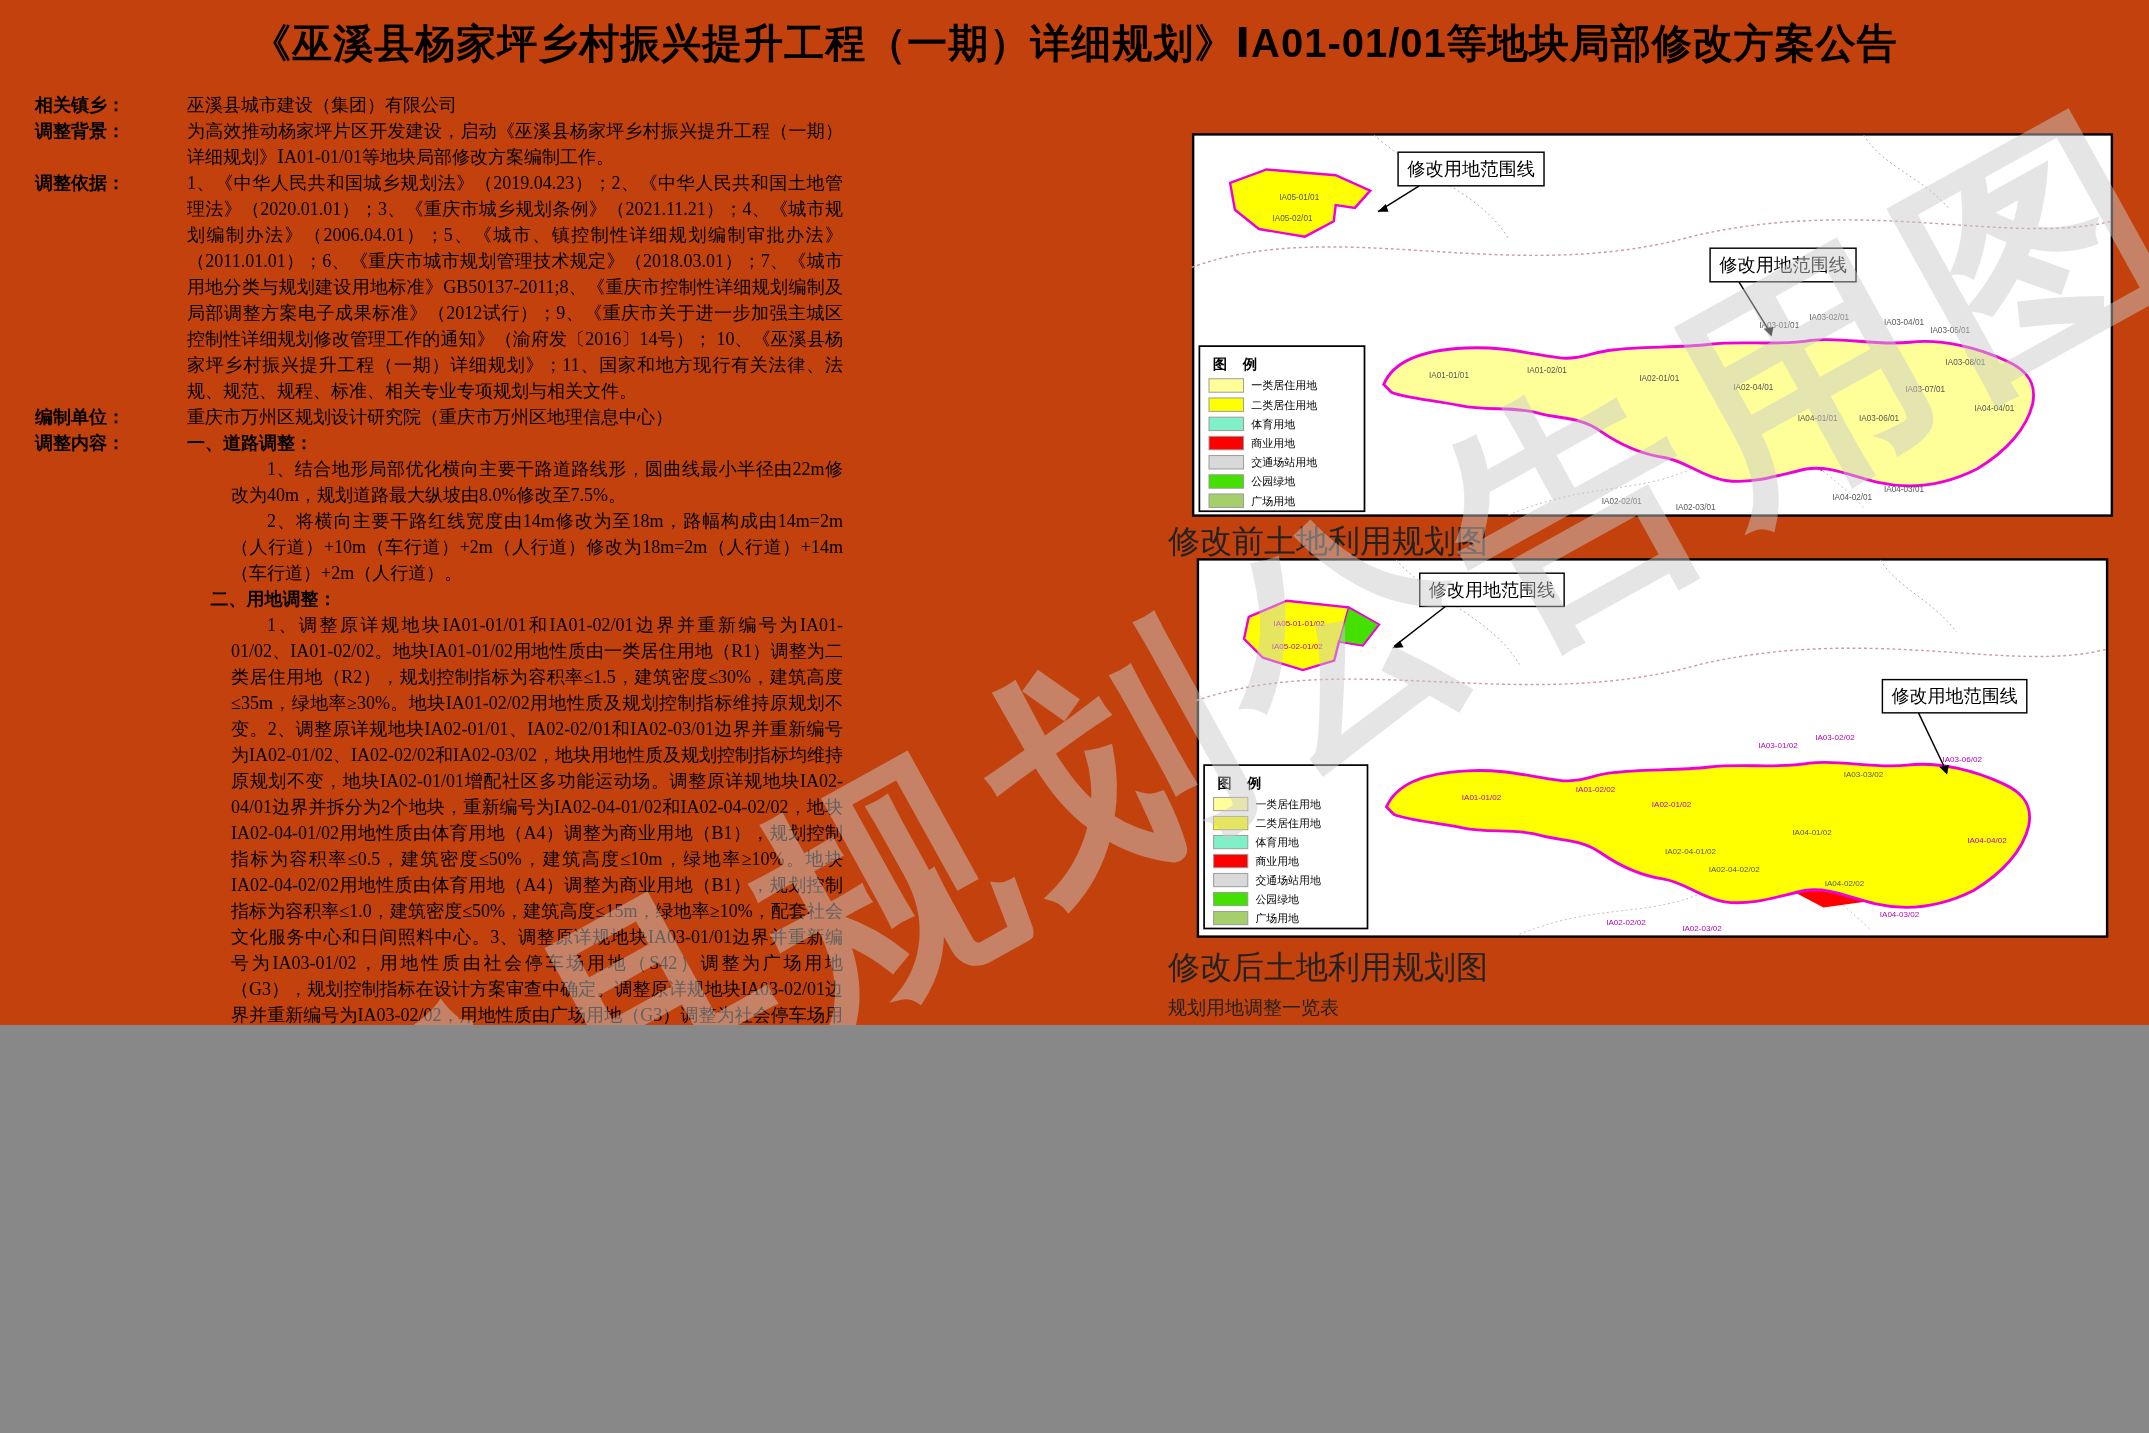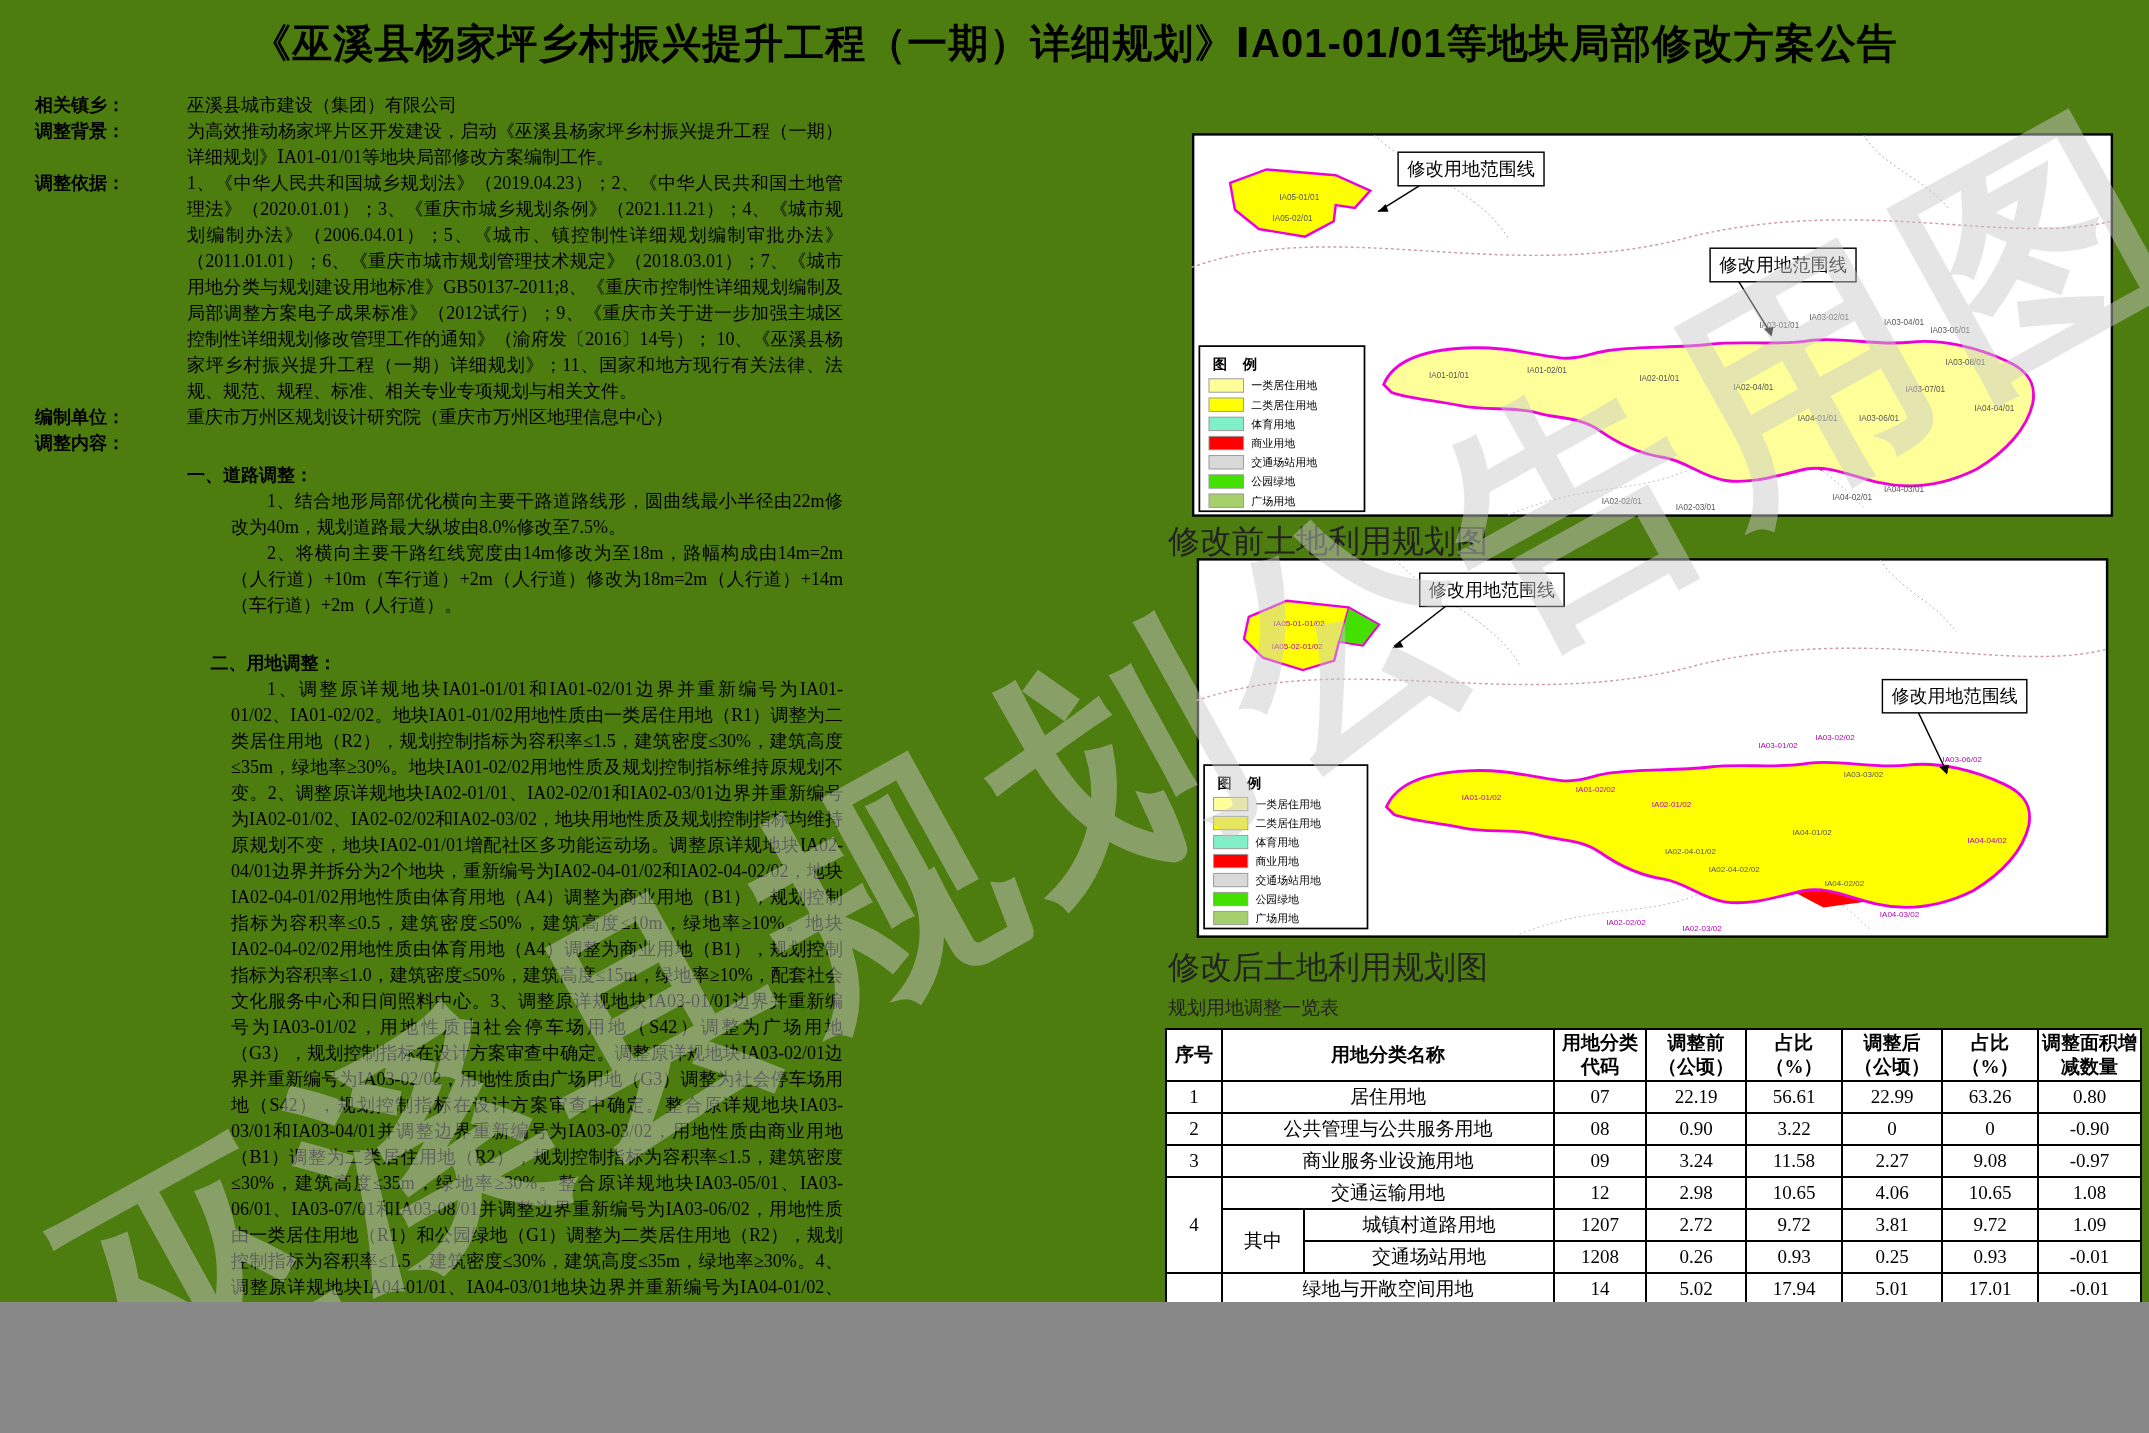--- a/index.html
+++ b/index.html
@@ -1,26 +1,26 @@
 <!DOCTYPE html>
 <html><head>
 <meta charset="utf-8">
 <style>
   html,body{margin:0;padding:0;background:#888;}
-  .page{position:relative;width:2149px;height:1302px;background:#4d7c0f;overflow:hidden;
+  .page{position:relative;width:2149px;height:1025px;background:#c2410c;overflow:hidden;
         font-family:"Liberation Serif","DejaVu Serif",serif;color:#000;}
   .title{position:absolute;top:16px;left:0;width:100%;text-align:center;
          font-family:"Liberation Sans","DejaVu Sans",sans-serif;
          font-size:40px;font-weight:bold;letter-spacing:1px;}
   
   .left-col{position:absolute;left:35px;top:92px;width:808px;font-size:18px;line-height:26px;}
   .row{display:flex;align-items:flex-start;}
   .lbl{flex:0 0 152px;font-weight:bold;white-space:nowrap;}
   .val{flex:1;text-align:justify;}
-  .subhead{font-weight:bold;margin-top:32px;}
+  .subhead{font-weight:bold;}
   .indented{text-indent:2em;text-align:justify;margin-left:44px;}
   .landhead{font-weight:bold;margin-left:1.3em;}
   
   .watermark{position:absolute;left:-60px;top:600px;width:2350px;text-align:center;
              font-size:245px;font-weight:bold;color:#c9c9c9;opacity:.48;letter-spacing:18px;
              transform:rotate(-29deg);pointer-events:none;z-index:6;white-space:nowrap;
              font-family:"Liberation Serif",serif;}
   
   .map-wrap{position:absolute;left:1165px;width:975px;}
   .map-caption{position:absolute;left:1168px;font-size:32px;color:#222;

